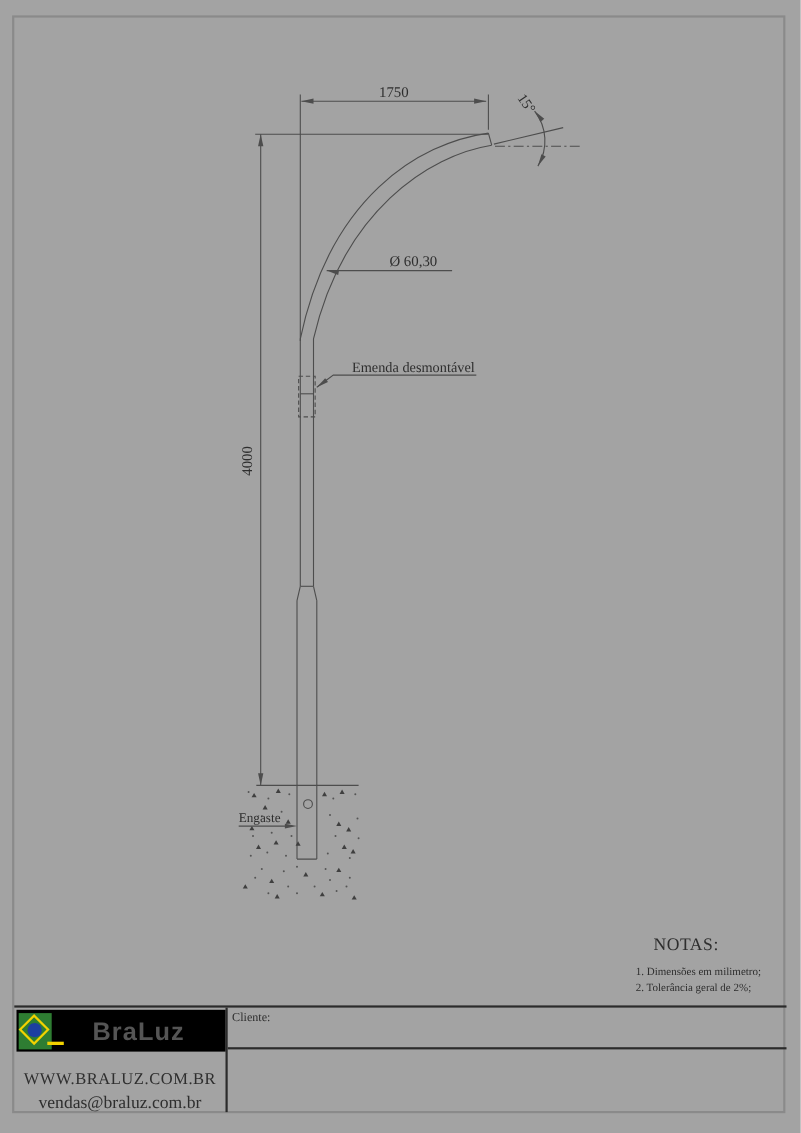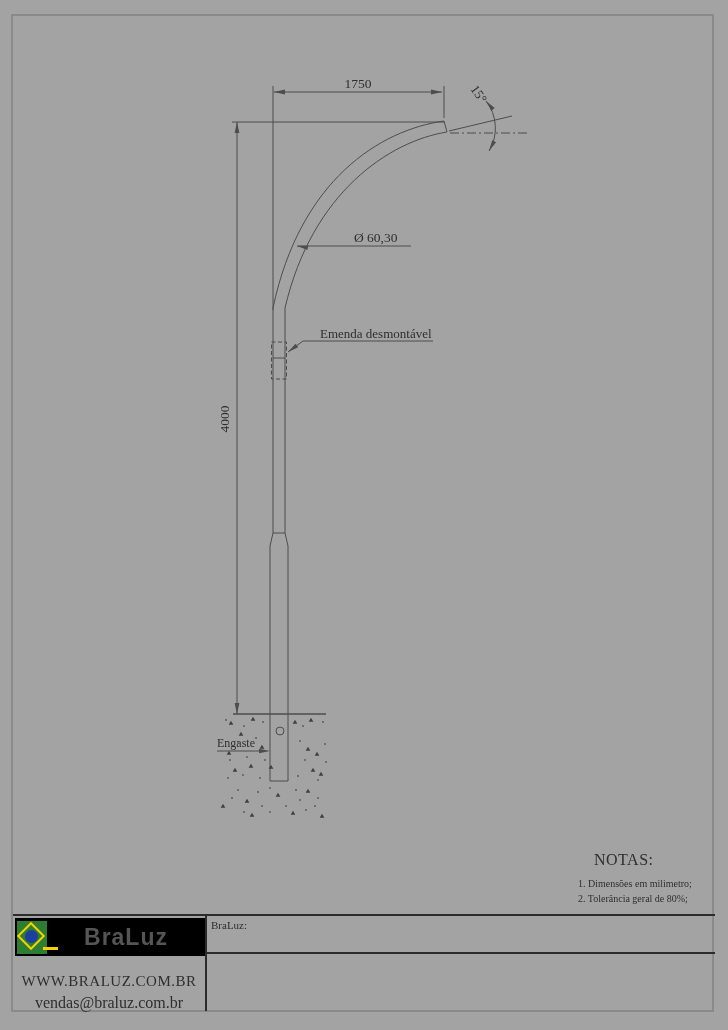--- a/index.html
+++ b/index.html
@@ -151,38 +151,38 @@
     <g>
       <path d="M217,751 H260"></path>
       <path d="M0,0 L11,2.2 L11,-2.2 Z" transform="translate(270,751) rotate(180)" fill="#4d4d4d" stroke="none"></path>
       <text x="217" y="747" font-size="12" fill="#2e2e2e" stroke="none">Engaste</text>
     </g>
   </svg>
 
   <div class="notes">
     <div class="notes-title">NOTAS:</div>
     <div class="note-item">1. Dimensões em milimetro;</div>
-    <div class="note-item">2. Tolerância geral de 80%;</div>
+    <div class="note-item">2. Tolerância geral de 2%;</div>
   </div>
 
   <div class="title-block">
     <div class="tb-left">
       <div class="logo-bar">
         <div class="flag">
           <div class="flag-diamond"></div>
           <div class="flag-circle"></div>
           <div class="flag-tail"></div>
         </div>
         <div class="logo-text">BraLuz</div>
       </div>
       <div class="tb-contact">
         <div class="tb-site">WWW.BRALUZ.COM.BR</div>
         <div class="tb-mail">vendas@braluz.com.br</div>
       </div>
     </div>
     <div class="tb-right">
       <div class="tb-client">
-        <span class="tb-label">BraLuz:</span>
+        <span class="tb-label">Cliente:</span>
         <span></span>
       </div>
     </div>
   </div>
 </div>
 
 </body></html>

